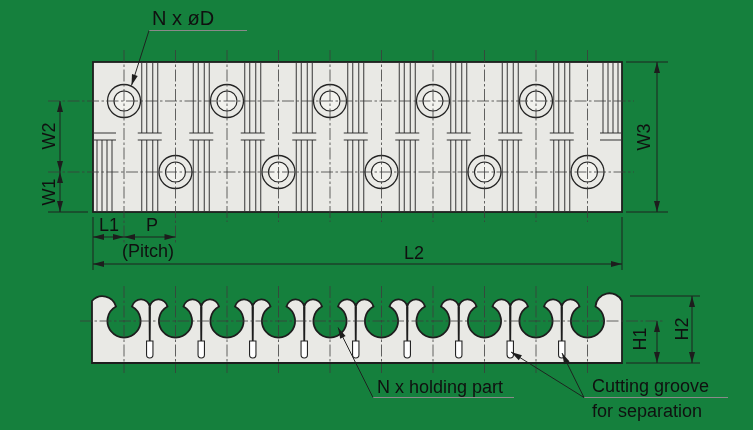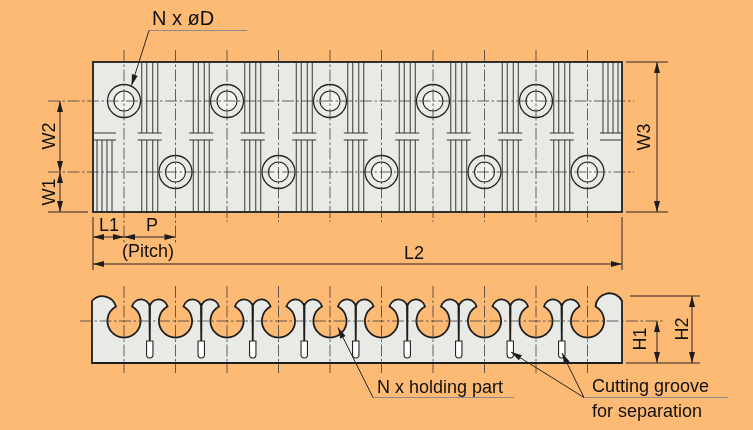--- a/index.html
+++ b/index.html
@@ -1,16 +1,16 @@
 <!DOCTYPE html>
 <html><head>
 <meta charset="utf-8">
 <style>
   html,body{margin:0;padding:0;background:#ffffff;}
-  .stage{position:relative;width:753px;height:430px;background:#fdba74;overflow:hidden;
+  .stage{position:relative;width:753px;height:430px;background:#15803d;overflow:hidden;
          font-family:"Liberation Sans", sans-serif;}
   svg{position:absolute;left:0;top:0;}
   .lbl{font-size:18px;fill:#101010;}
   .lbl.big{font-size:20px;}
   .mid{text-anchor:middle;}
   .vmid{dominant-baseline:central;}
   .plate{fill:#e9e9e5;stroke:#1d1d1d;stroke-width:1.8;}
   .thin{stroke:#2a2a2a;stroke-width:.95;fill:none;}
   .hole{fill:none;stroke:#242424;stroke-width:1.3;}
   .hole-inner{fill:#f2f2ee;stroke:#242424;stroke-width:1.15;}

